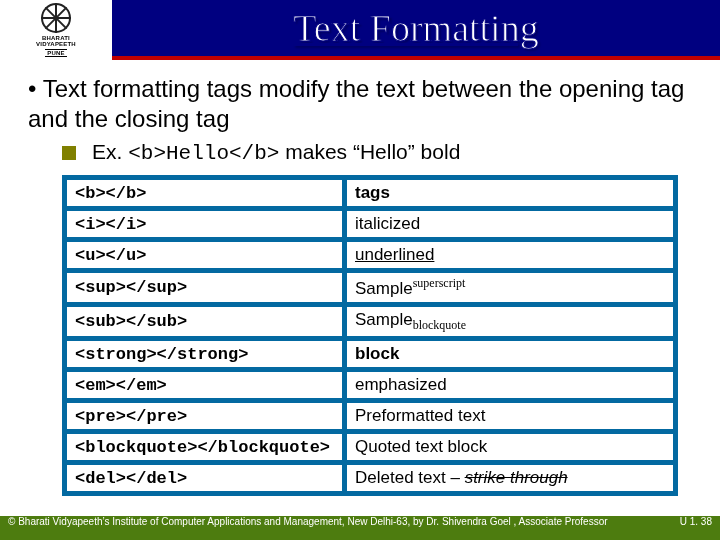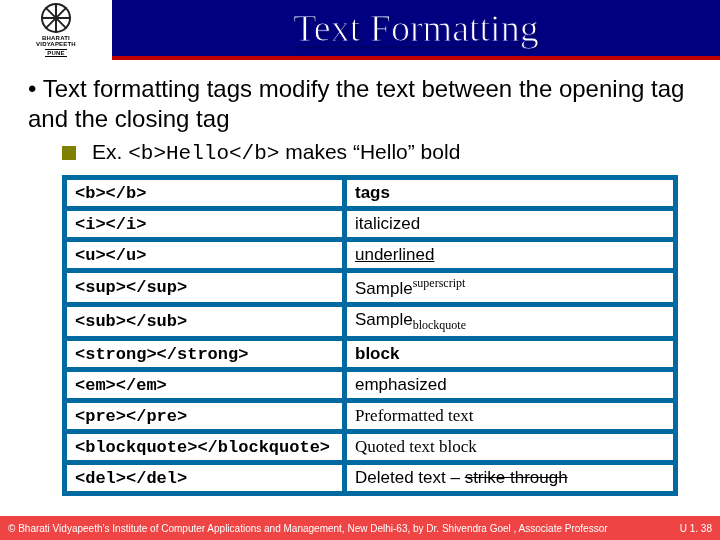--- a/index.html
+++ b/index.html
@@ -23,24 +23,24 @@
   .b2icon { width:14px; height:14px; position:relative; display:inline-block;}
   .b2icon::before,.b2icon::after{content:"";position:absolute;}
   .b2icon::before{left:0;top:0;width:7px;height:7px;background:#808000;}
   .b2icon .q{position:absolute;width:7px;height:7px;background:#808000;}
   .code { font-family: "Courier New", monospace; }
   table.fmt { width: 616px; margin-left: 34px; border-collapse: collapse; font-size: 17px;}
   table.fmt td { border: 5px solid #0369a1; padding: 3px 8px; vertical-align: middle; height: 26px;}
   table.fmt td:first-child { width: 280px; font-family: "Courier New", monospace; font-weight: bold;}
   .italic { }
   .uline { text-decoration: underline; text-align: right; }
-  .strike { text-decoration: line-through; }
-  .mono { font-family: Liberation Serif, serif; }
+  .strike { text-decoration: line-through; font-style: italic; }
+  .mono { font-family: Liberation Sans, sans-serif; }
   sup,sub{font-size:12px;font-family:Liberation Serif, serif;}
-  .footer { position:absolute; left:0; right:0; bottom:0; height:24px; background:#ef4444; color:#fff; font-size:10px; display:flex; align-items:center; justify-content:space-between; padding:0 8px;}
+  .footer { position:absolute; left:0; right:0; bottom:0; height:24px; background:#4d7c0f; color:#fff; font-size:10px; display:flex; justify-content:space-between; padding:0 8px;}
   .logo-text { font-size:6px; letter-spacing:.2px;}
 </style>
 </head>
 <body>
 <div class="slide">
 
 <div class="hdr">
   <div class="navy"></div>
   <div class="red"></div>
   <div class="logo-box">

